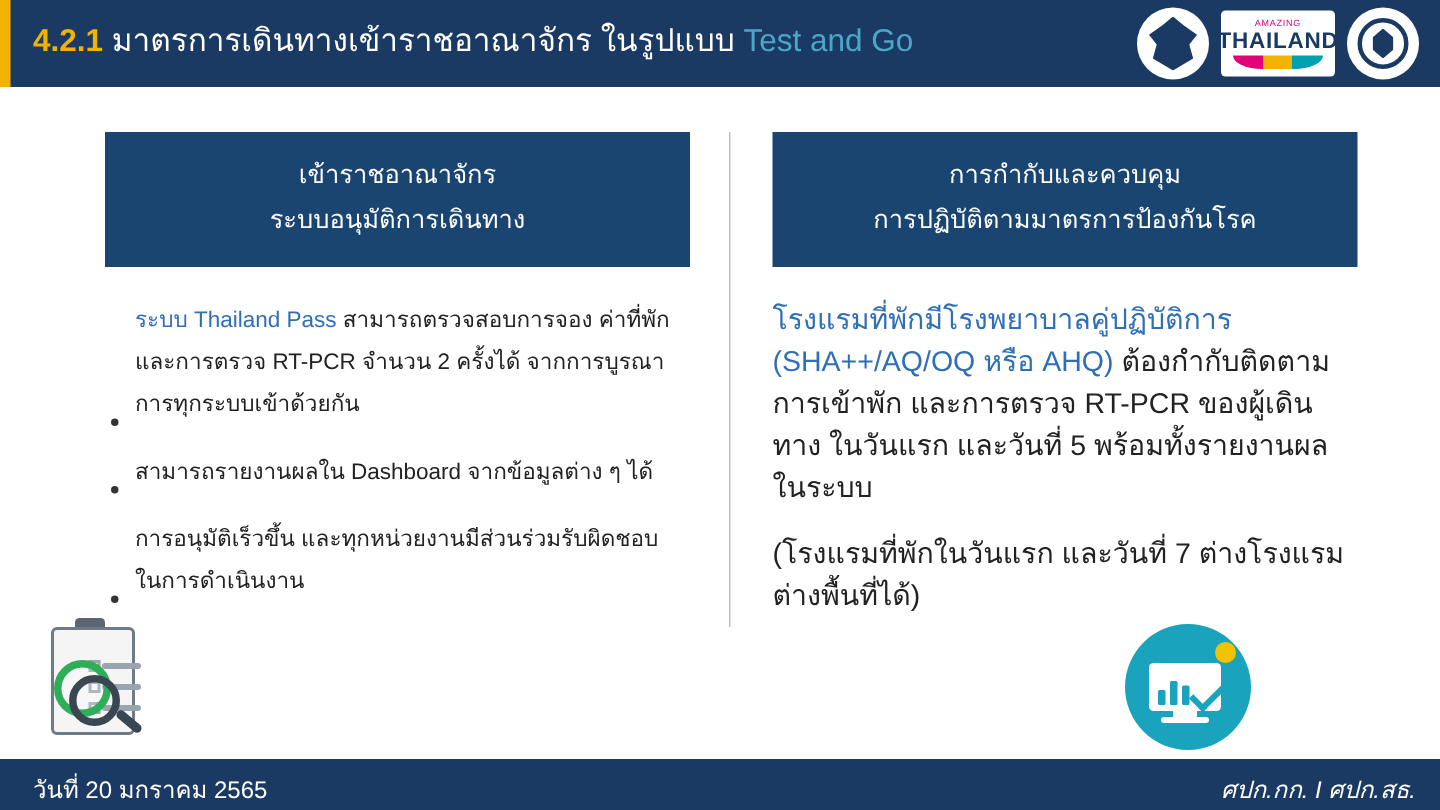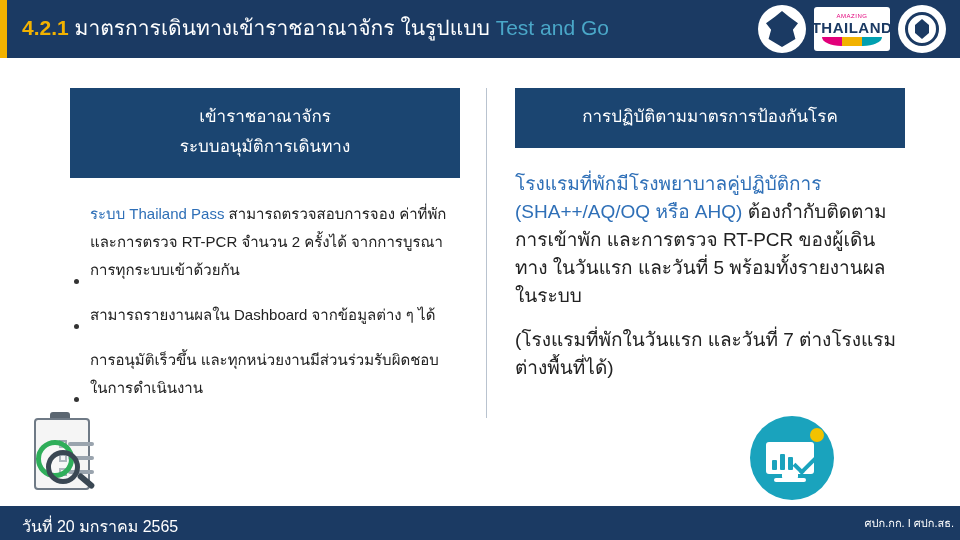--- a/index.html
+++ b/index.html
@@ -205,22 +205,23 @@
     background: #1b3a63;
     color: #ffffff;
   }
   .footer-date {
     position: absolute;
     left: 22px; top: 8px;
     font-size: 16px;
   }
   .footer-right {
     position: absolute;
-    right: 6px; top: 8px;
-    font-size: 11px;
+    right: 16px; top: 8px;
+    font-size: 16px;
+    font-style: italic;
   }
 
   
   .icon-clipboard {
     position: absolute;
     left: 16px;
     bottom: 42px;
     width: 86px; height: 86px;
   }
   .cb-board {
@@ -389,20 +390,21 @@
         <div class="bullet-text">
           <span>การอนุมัติเร็วขึ้น และทุกหน่วยงานมีส่วนร่วมรับผิดชอบ ในการดำเนินงาน</span>
         </div>
       </div>
 
     </div>
   </div>
 
   <div class="col col-right">
     <div class="col-header">
+      <div>การกำกับและควบคุม</div>
       <div>การปฏิบัติตามมาตรการป้องกันโรค</div>
     </div>
     <div class="body-list">
 
       <div class="para">
         <span class="accent">โรงแรมที่พักมีโรงพยาบาลคู่ปฏิบัติการ (SHA++/AQ/OQ หรือ AHQ)</span><span> ต้องกำกับติดตาม การเข้าพัก และการตรวจ RT-PCR ของผู้เดินทาง ในวันแรก และวันที่ 5 พร้อมทั้งรายงานผลในระบบ</span>
       </div>
 
       <div class="para">
         <span>(โรงแรมที่พักในวันแรก และวันที่ 7 ต่างโรงแรม ต่างพื้นที่ได้)</span>

